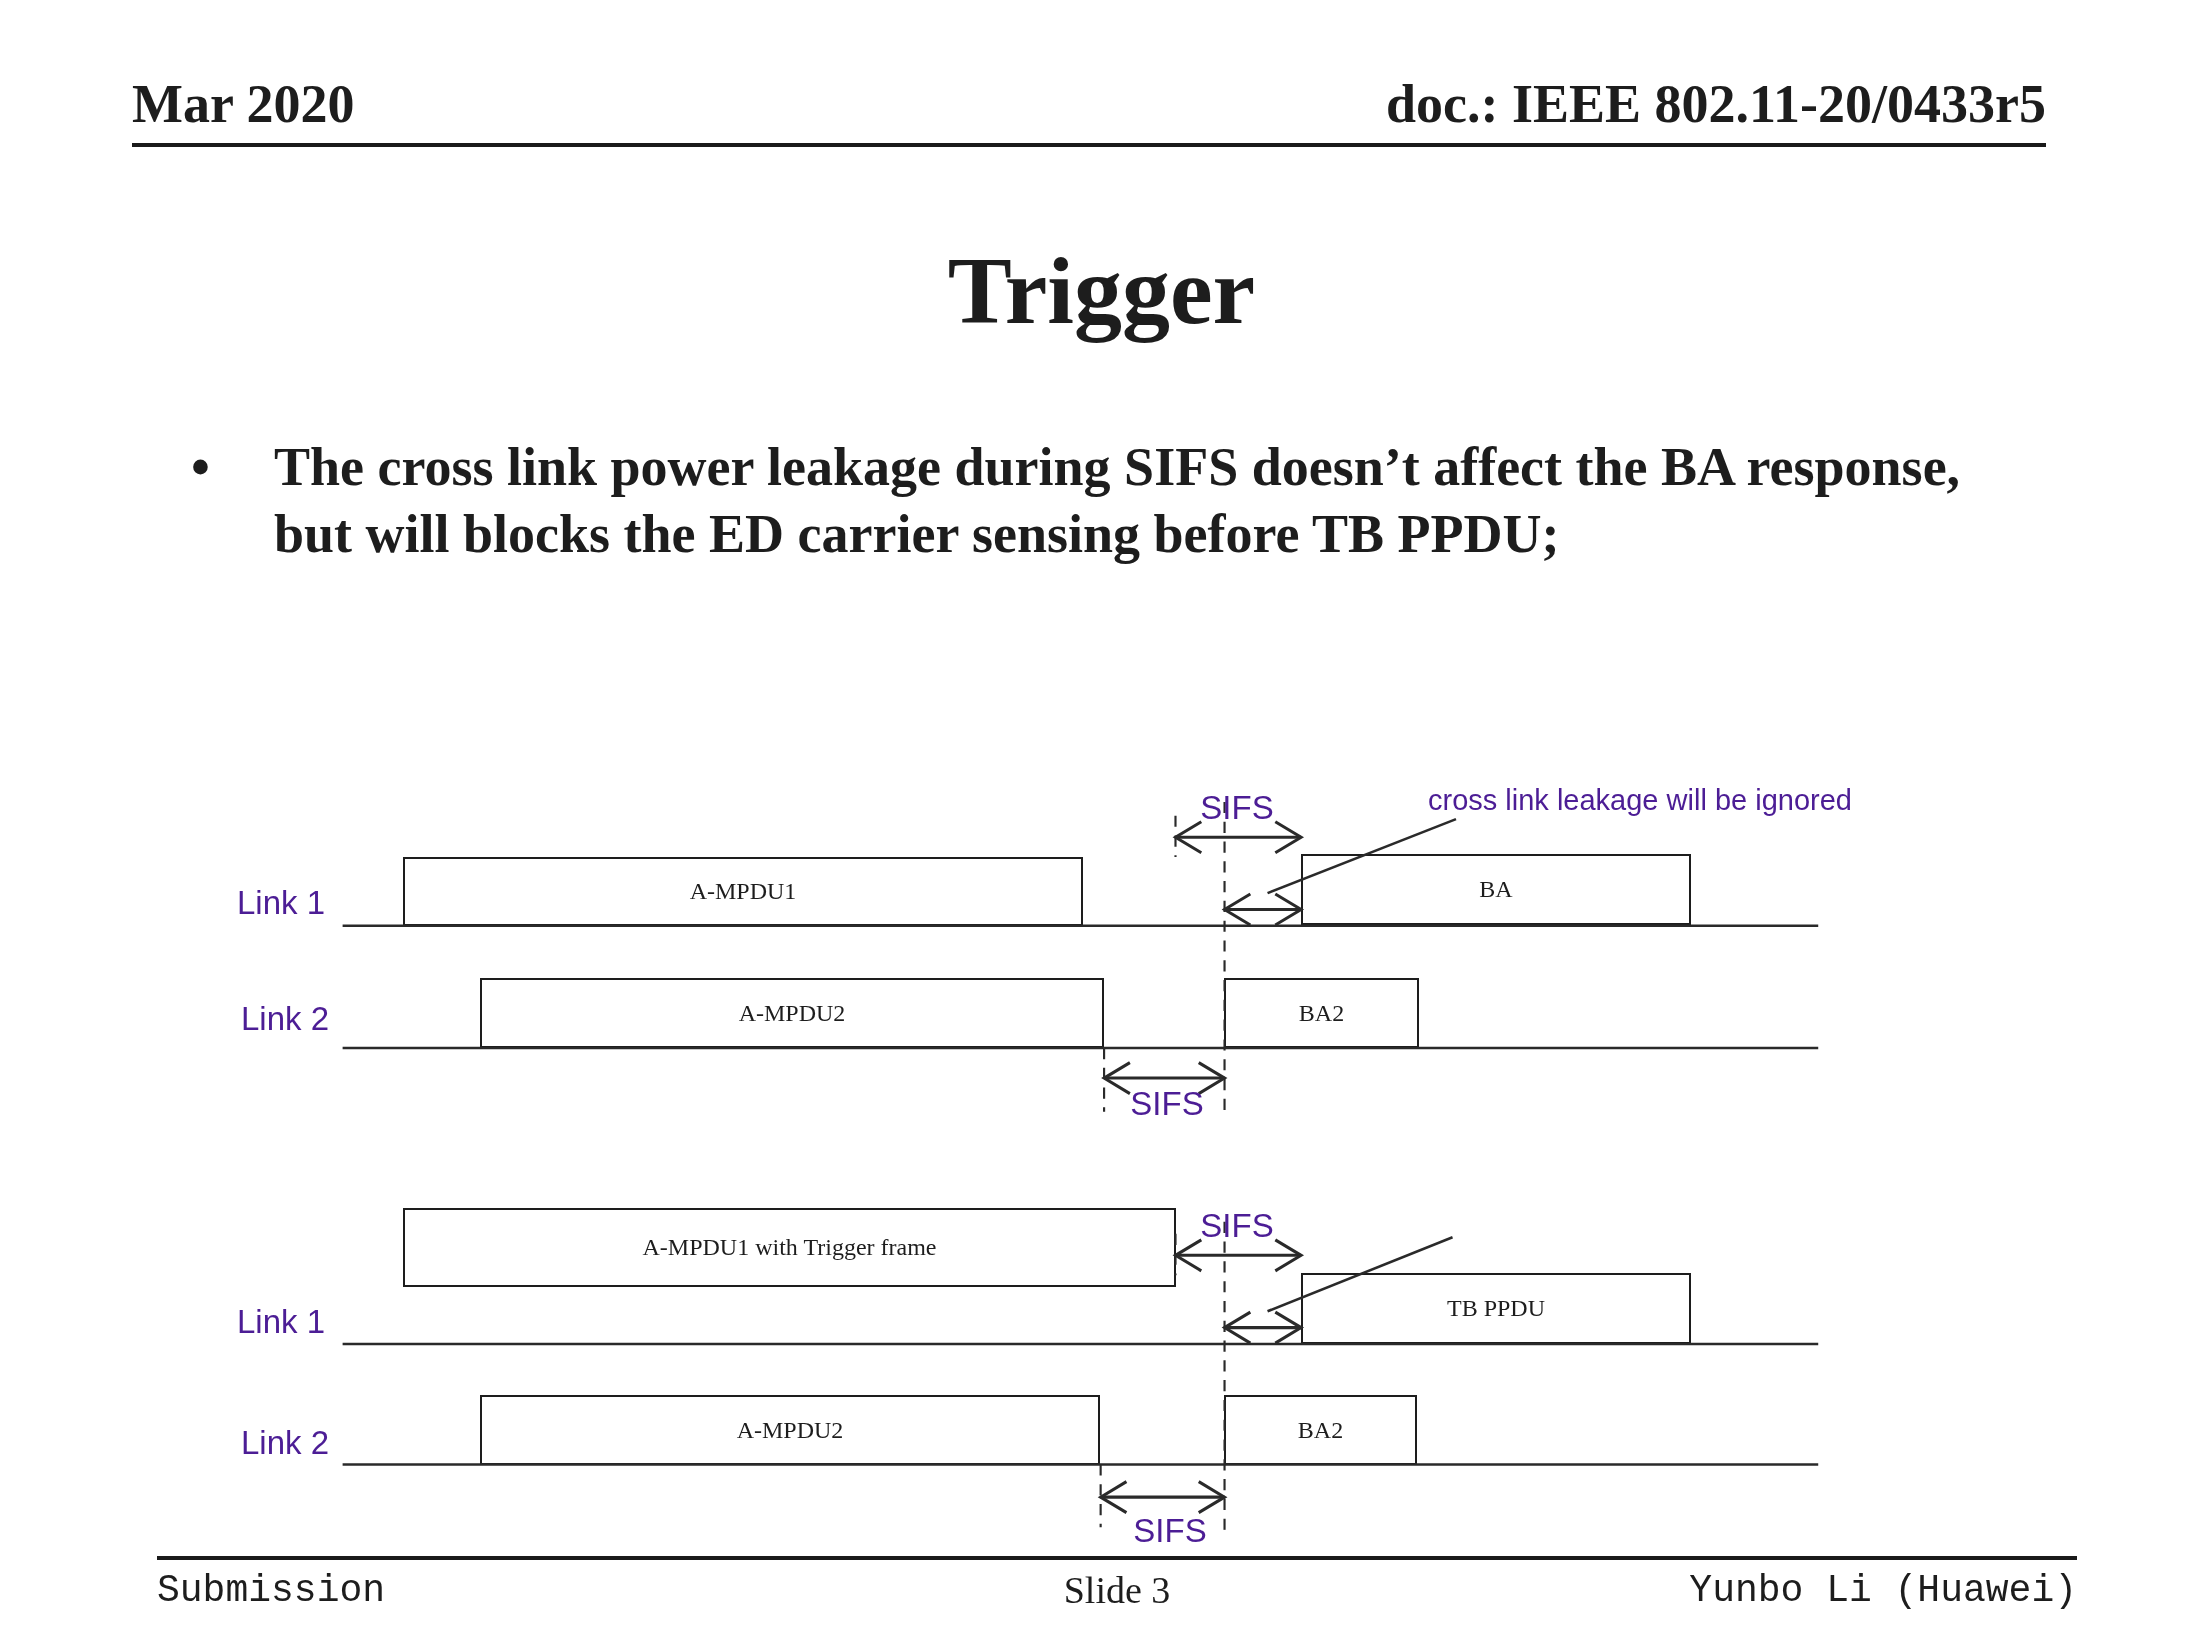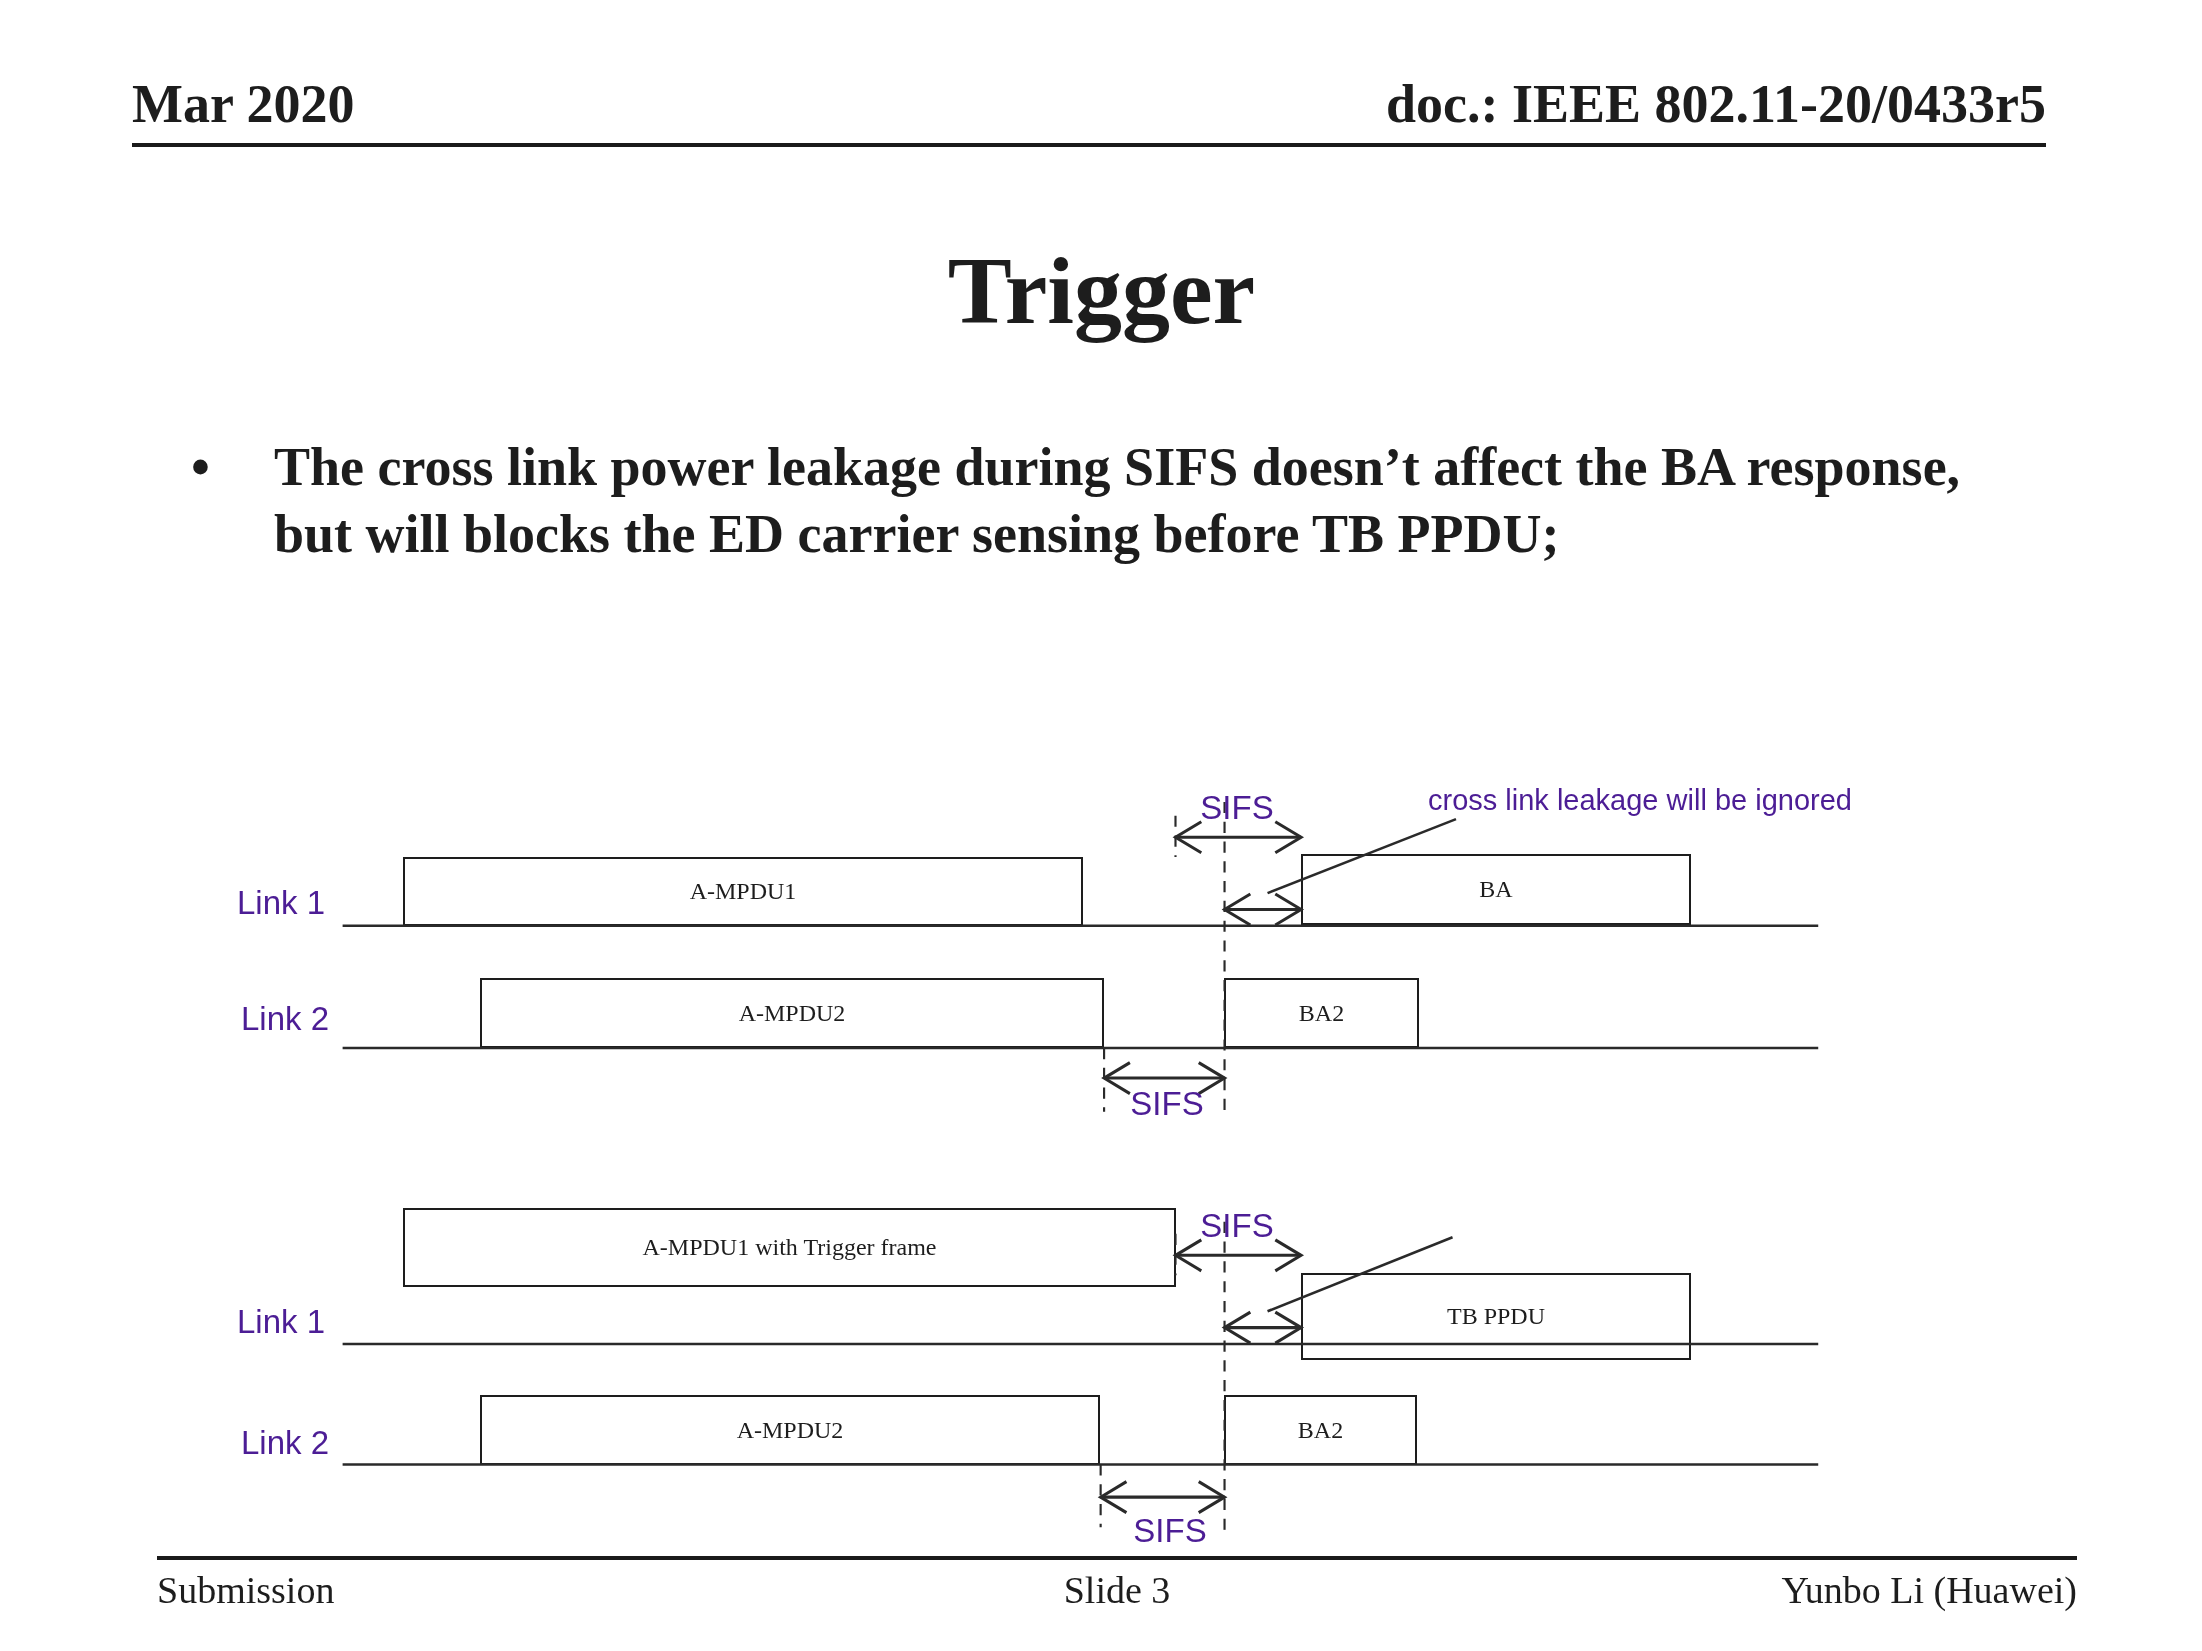--- a/index.html
+++ b/index.html
@@ -97,21 +97,21 @@
   .footer {
     position: absolute;
     left: 157px; top: 1568px;
     width: 1920px;
     display: flex;
     justify-content: space-between;
     font-size: 38px;
     line-height: 45px;
   }
   .footer .center { position: absolute; left: 0; right: 0; text-align: center; }
-  .footer .left, .footer .right { z-index: 1; background: transparent; }
+  .footer .left, .footer .right { z-index: 1; background: transparent; font-family: Liberation Mono, monospace; }
 
   svg line, svg polyline { stroke: #2a2a2a; fill: none; }
 </style>
 </head>
 <body>
 
 <div class="slide">
 
   <div class="header">
     <span>Mar 2020</span>
@@ -134,21 +134,21 @@
   <div class="box" style="left:480px;top:978px;width:624px;height:70px">
     <span>A-MPDU2</span>
   </div>
   <div class="box" style="left:1224px;top:978px;width:195px;height:70px">
     <span>BA2</span>
   </div>
 
   <div class="box" style="left:403px;top:1208px;width:773px;height:79px">
     <span>A-MPDU1 with Trigger frame</span>
   </div>
-  <div class="box" style="left:1301px;top:1273px;width:390px;height:87px">
+  <div class="box" style="left:1301px;top:1273px;width:390px;height:71px">
     <span>TB PPDU</span>
   </div>
   <div class="box" style="left:480px;top:1395px;width:620px;height:70px">
     <span>A-MPDU2</span>
   </div>
   <div class="box" style="left:1224px;top:1395px;width:193px;height:70px">
     <span>BA2</span>
   </div>
 
   <svg class="lines" viewBox="0 0 2560 1920">

